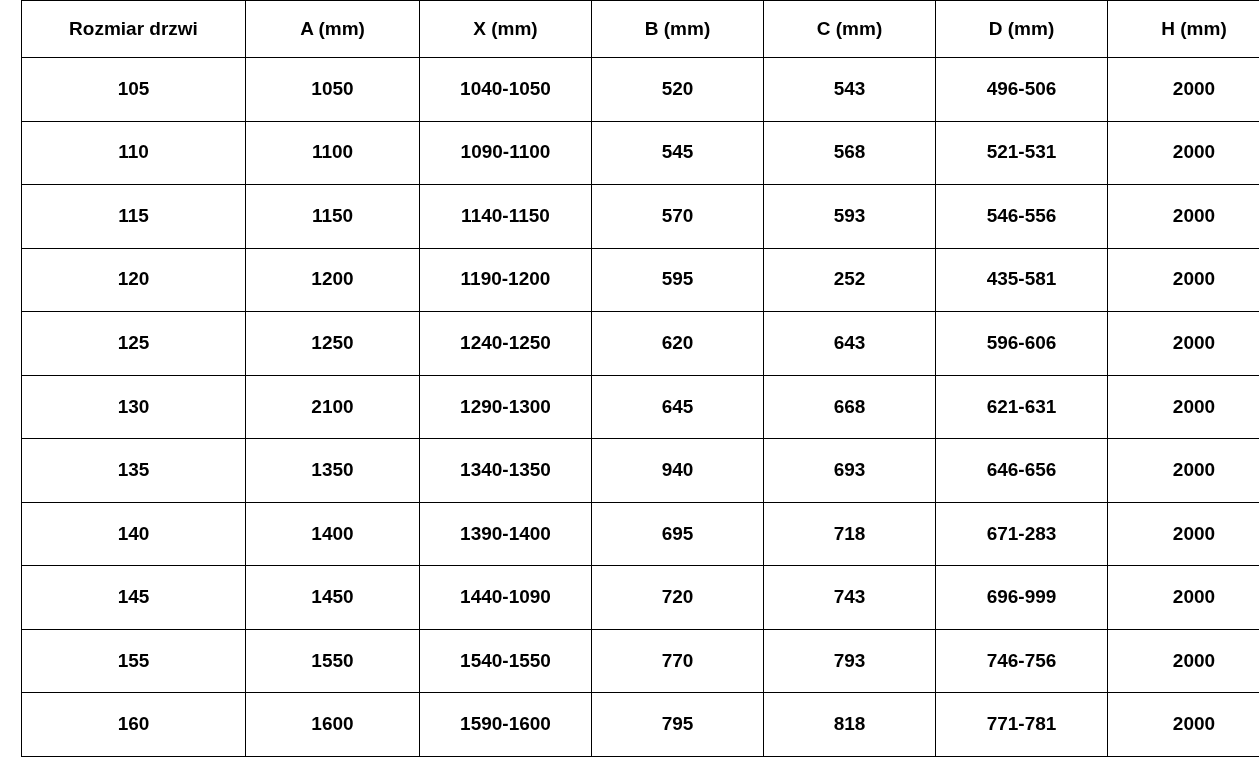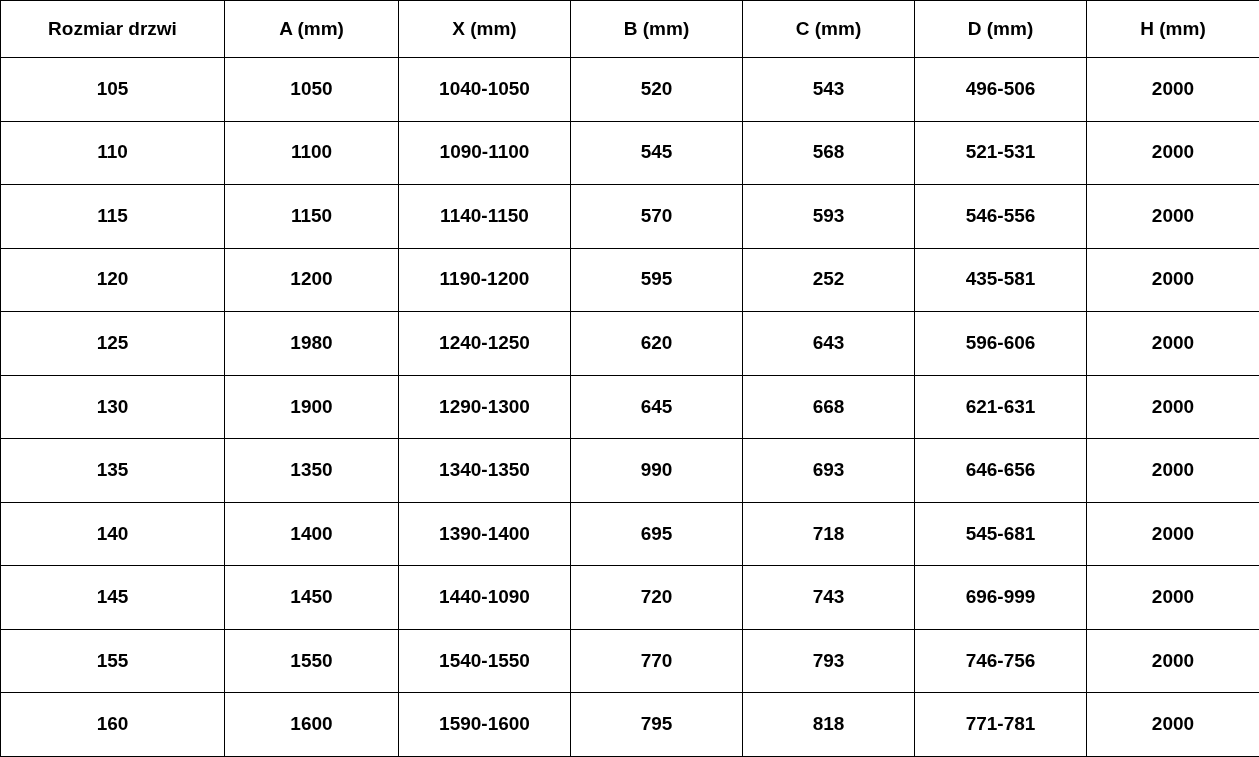--- a/index.html
+++ b/index.html
@@ -11,20 +11,21 @@
     width: 1259px;
     height: 757px;
     font-family: "Liberation Sans", sans-serif;
     color: #000000;
     overflow: hidden;
   }
   .table-wrap {
     width: 1259px;
     height: 757px;
     box-sizing: border-box;
+    padding-left: 21px;
   }
   table.spec-table {
     border-collapse: collapse;
     width: 1259px;
     height: 757px;
     table-layout: fixed;
   }
   table.spec-table th,
   table.spec-table td {
     border: 1px solid #000000;
@@ -111,52 +112,52 @@
         <td>120</td>
         <td>1200</td>
         <td>1190-1200</td>
         <td>595</td>
         <td>252</td>
         <td>435-581</td>
         <td>2000</td>
       </tr>
       <tr>
         <td>125</td>
-        <td>1980</td>
+        <td>1250</td>
         <td>1240-1250</td>
         <td>620</td>
         <td>643</td>
         <td>596-606</td>
         <td>2000</td>
       </tr>
       <tr>
         <td>130</td>
-        <td>1900</td>
+        <td>2100</td>
         <td>1290-1300</td>
         <td>645</td>
         <td>668</td>
         <td>621-631</td>
         <td>2000</td>
       </tr>
       <tr>
         <td>135</td>
         <td>1350</td>
         <td>1340-1350</td>
-        <td>990</td>
+        <td>940</td>
         <td>693</td>
         <td>646-656</td>
         <td>2000</td>
       </tr>
       <tr>
         <td>140</td>
         <td>1400</td>
         <td>1390-1400</td>
         <td>695</td>
         <td>718</td>
-        <td>545-681</td>
+        <td>671-283</td>
         <td>2000</td>
       </tr>
       <tr>
         <td>145</td>
         <td>1450</td>
         <td>1440-1090</td>
         <td>720</td>
         <td>743</td>
         <td>696-999</td>
         <td>2000</td>

